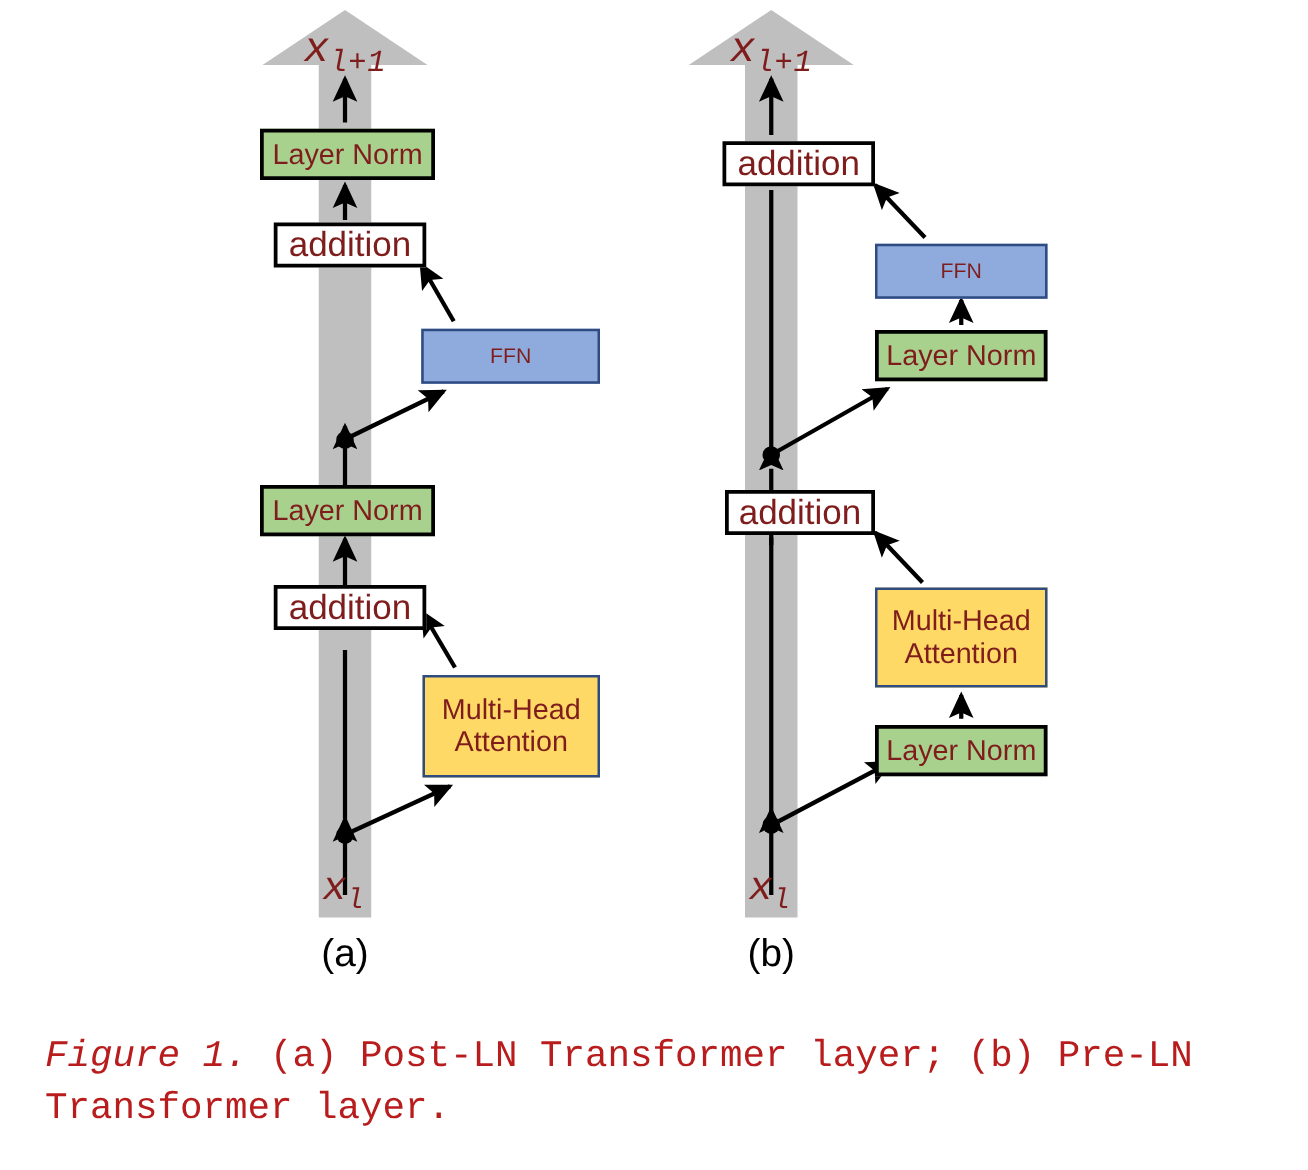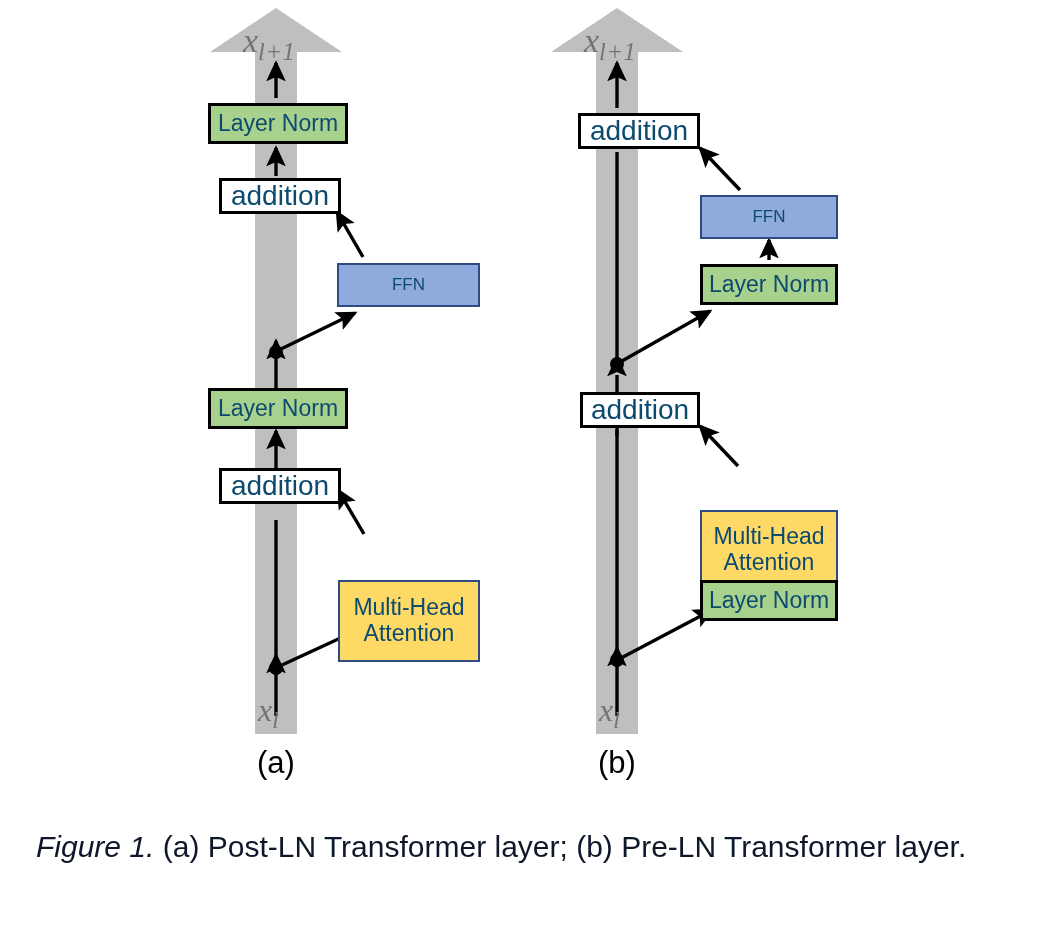--- a/index.html
+++ b/index.html
@@ -23,21 +23,21 @@
     height: 936px;
   }
   .node-box {
     position: absolute;
     box-sizing: border-box;
     display: flex;
     align-items: center;
     justify-content: center;
     text-align: center;
     font-family: "Liberation Sans", sans-serif;
-    color: #0c4a6e;
+    color: #7f1d1d;
     line-height: 1.12;
     white-space: pre-line;
   }
   .box-green {
     background: #A9D18E;
     border: 3px solid #000000;
     font-size: 23px;
   }
   .box-white {
     background: #ffffff;
@@ -46,27 +46,26 @@
   }
   .box-blue {
     background: #8FAADC;
     border: 2px solid #2E4C82;
     font-size: 17px;
   }
   .box-yellow {
     background: #FFD966;
     border: 2px solid #2E4C82;
     font-size: 23px;
-    margin-top: 40px;
   }
   .math-label {
     position: absolute;
-    font-family: Liberation Serif, serif;
+    font-family: Liberation Mono, monospace;
     font-style: italic;
-    color: #737373;
+    color: #7f1d1d;
     white-space: nowrap;
   }
   .math-label .sub {
     font-size: 0.72em;
     font-style: italic;
     vertical-align: -0.32em;
     letter-spacing: 0.5px;
   }
   .panel-label {
     position: absolute;
@@ -74,24 +73,24 @@
     font-size: 31px;
     color: #000000;
     text-align: center;
     white-space: nowrap;
   }
   .caption {
     position: absolute;
     left: 36px;
     top: 826px;
     width: 980px;
-    font-family: Liberation Sans, sans-serif;
+    font-family: Liberation Mono, monospace;
     font-size: 30px;
     line-height: 1.38;
-    color: #0f172a;
+    color: #b91c1c;
   }
   .caption .fig-em {
     font-style: italic;
   }
 </style>
 </head>
 <body>
 
 <div id="page">
 

